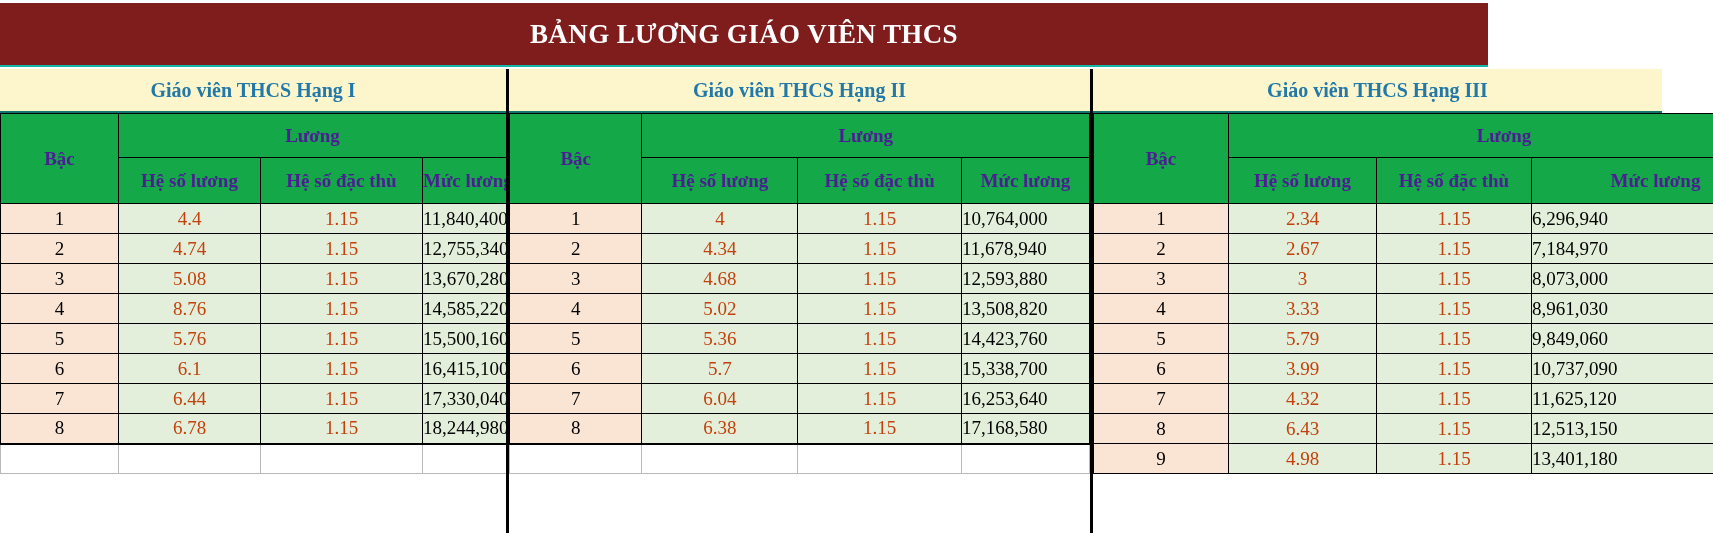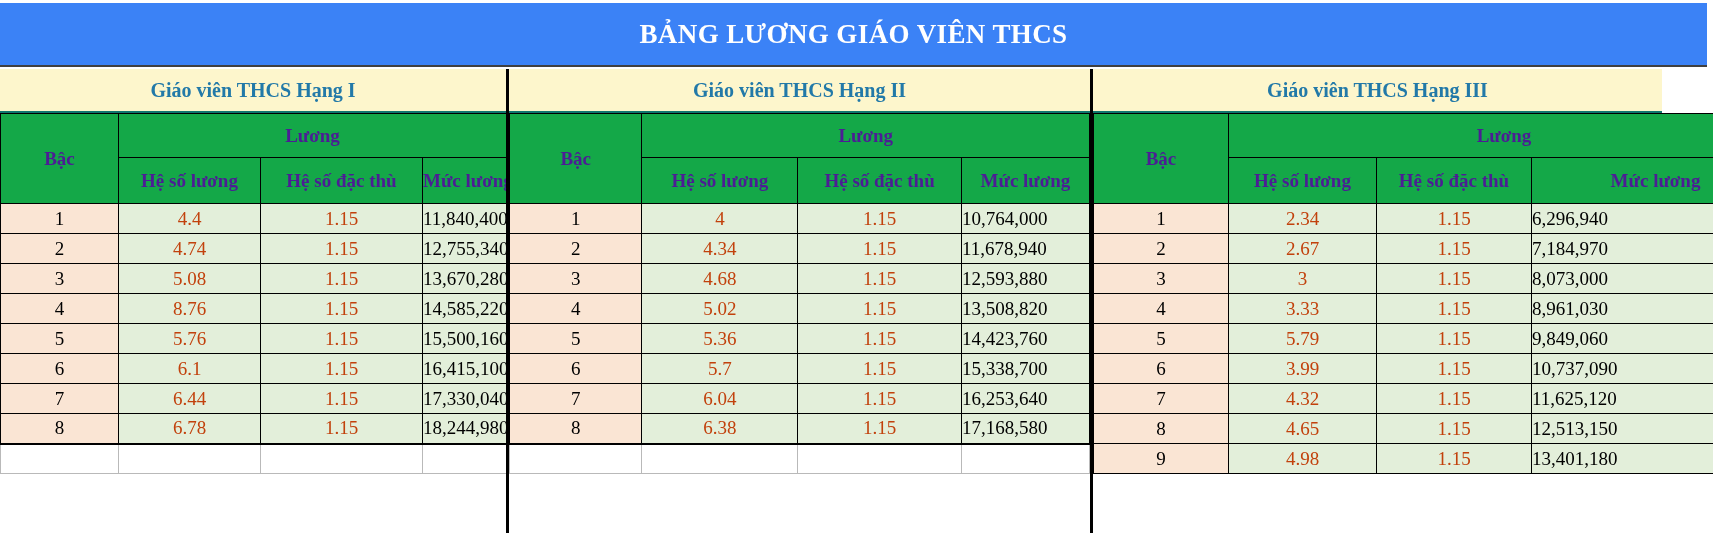--- a/index.html
+++ b/index.html
@@ -20,27 +20,27 @@
     height: 533px;
     background: #ffffff;
     box-sizing: border-box;
   }
 
   
   .title-band {
     position: absolute;
     left: 0;
     top: 3px;
-    width: 1707px;
+    width: 1488px;
     height: 64px;
-    background: #3b82f6;
+    background: #7f1d1d;
     display: flex;
     align-items: center;
     justify-content: center;
-    border-bottom: 2px solid #404040;
+    border-bottom: 2px solid #14b8a6;
     box-sizing: border-box;
   }
   .title-band .title-text {
     color: #ffffff;
     font-size: 27px;
     font-weight: bold;
     letter-spacing: .4px;
     white-space: nowrap;
   }
 
@@ -384,21 +384,21 @@
               <td class="muc">10,737,090</td>
             </tr>
             <tr>
               <td class="bac">7</td>
               <td class="coef">4.32</td>
               <td class="coef">1.15</td>
               <td class="muc">11,625,120</td>
             </tr>
             <tr>
               <td class="bac">8</td>
-              <td class="coef">4.65</td>
+              <td class="coef">6.43</td>
               <td class="coef">1.15</td>
               <td class="muc">12,513,150</td>
             </tr>
             <tr>
               <td class="bac">9</td>
               <td class="coef">4.98</td>
               <td class="coef">1.15</td>
               <td class="muc">13,401,180</td>
             </tr>
           </tbody>

